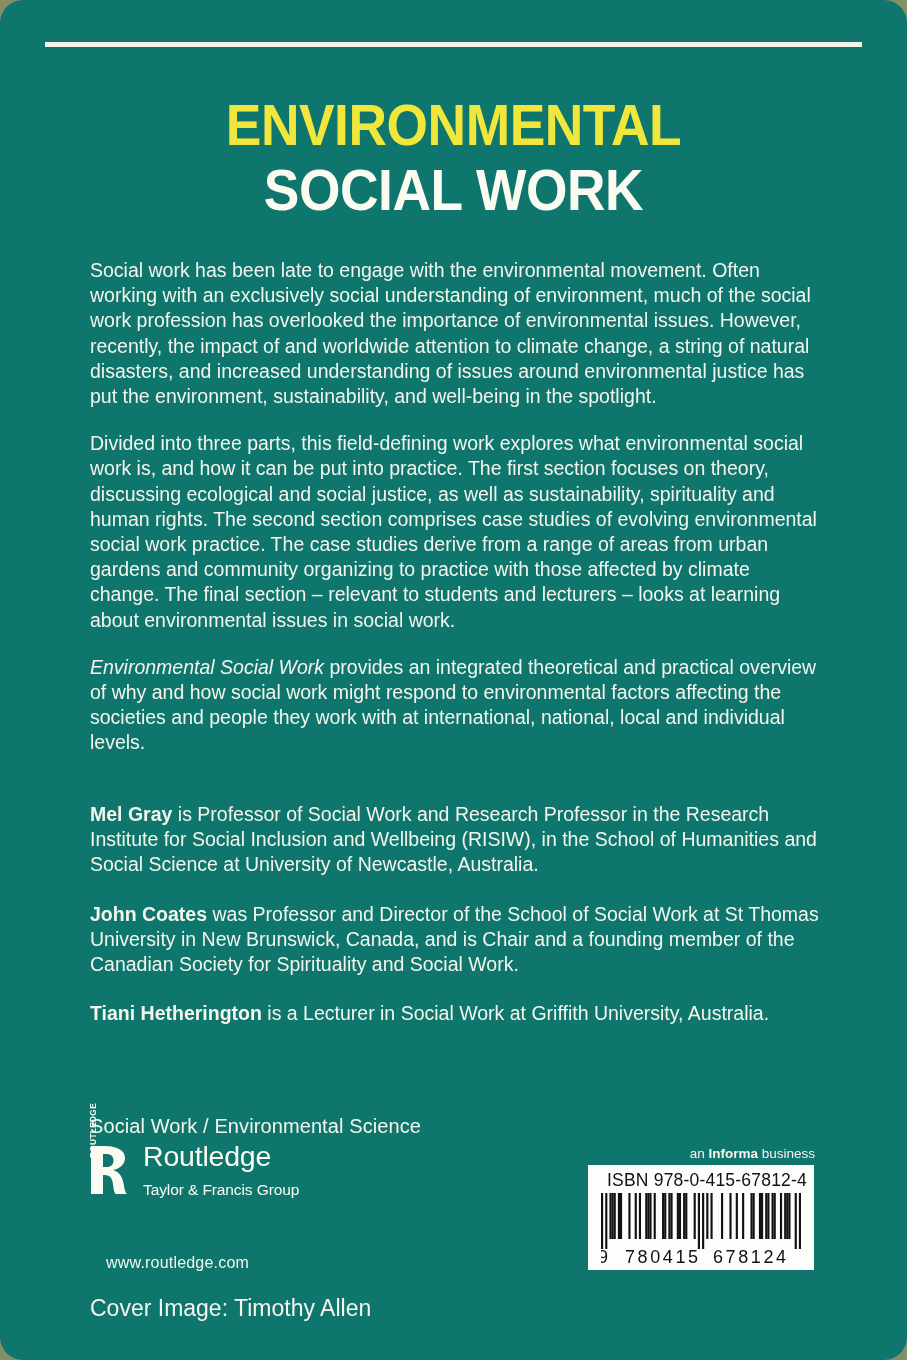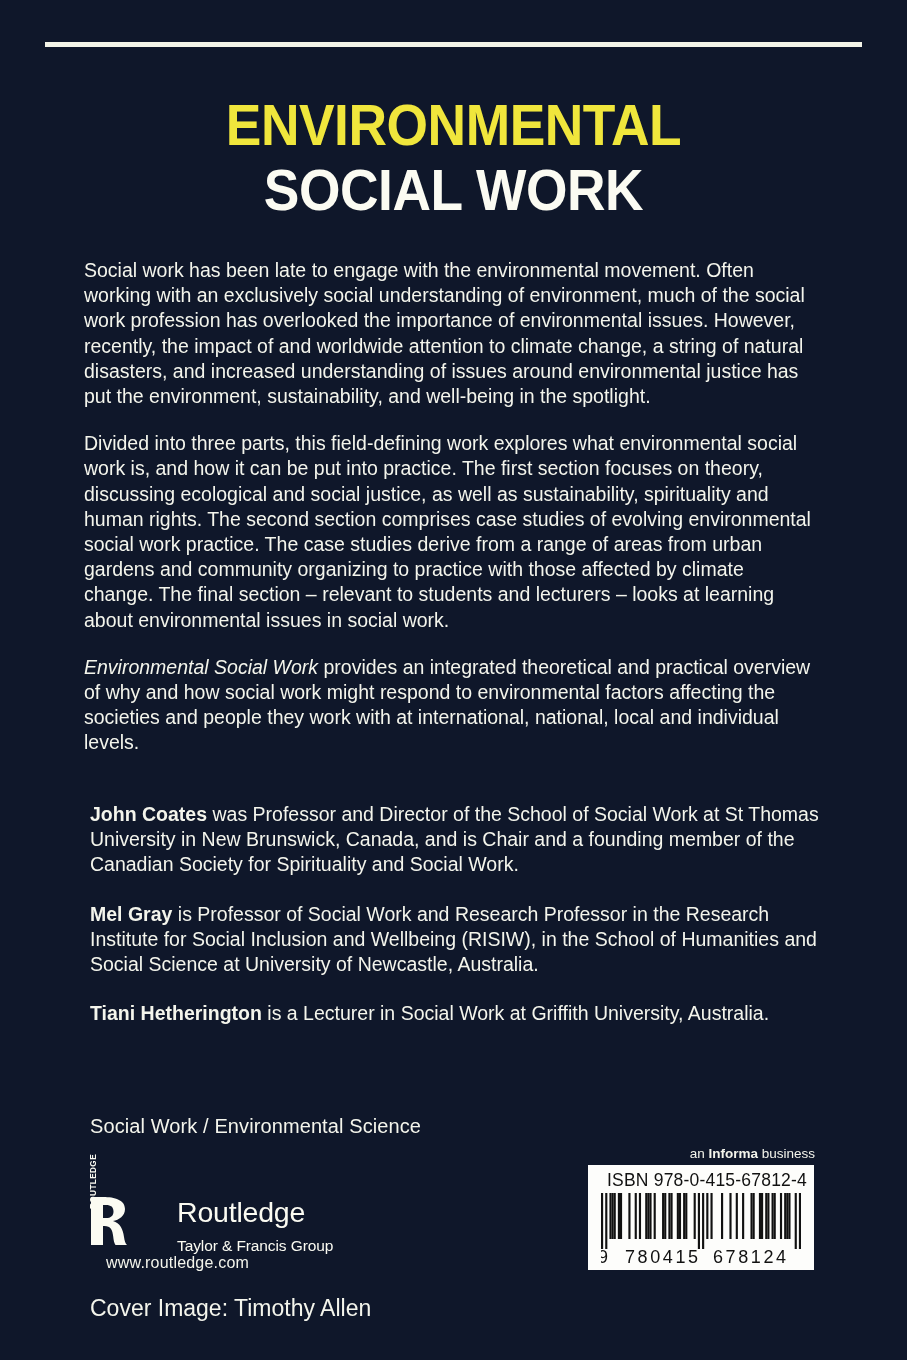--- a/index.html
+++ b/index.html
@@ -11,21 +11,22 @@
     height: 1360px;
     background: #848f68;
     font-family: "Liberation Sans", sans-serif;
     overflow: hidden;
     position: relative;
   }
 
   .cover {
     position: absolute;
     inset: 0;
-    background: #0f172a;
+    background: #0f766e;
+    border-radius: 23px;
   }
 
   
   .top-rule {
     position: absolute;
     left: 45px;
     top: 42px;
     width: 817px;
     height: 5px;
     background: #f3f4e8;
@@ -61,21 +62,21 @@
     letter-spacing: -0.5px;
     transform: scaleX(0.92);
     transform-origin: center top;
     white-space: nowrap;
     margin-top: 6px;
   }
 
   
   .body-copy {
     position: absolute;
-    left: 84px;
+    left: 90px;
     top: 258px;
     width: 730px;
     color: #f4f5ec;
     font-size: 19.5px;
     line-height: 25.2px;
   }
   .body-copy p {
     margin: 0 0 22px 0;
   }
   .body-copy p:last-child {
@@ -109,24 +110,23 @@
     top: 1113px;
     color: #f4f5ec;
     font-size: 20px;
     line-height: 26px;
     letter-spacing: 0.1px;
   }
 
   .routledge-logo {
     position: absolute;
     left: 89px;
-    top: 1196px;
+    top: 1140px;
     display: flex;
-    align-items: flex-start;
-    gap: 34px;
+    align-items: center;
   }
   .rl-mark {
     width: 42px;
     height: 50px;
     position: relative;
     flex: 0 0 auto;
   }
   .rl-vert {
     position: absolute;
     left: -1px;
@@ -230,22 +230,22 @@
     <span class="title-line2">SOCIAL WORK</span>
   </div>
 
   <div class="body-copy">
     <p>Social work has been late to engage with the environmental movement. Often working with an exclusively social understanding of environment, much of the social work profession has overlooked the importance of environmental issues. However, recently, the impact of and worldwide attention to climate change, a string of natural disasters, and increased understanding of issues around environmental justice has put the environment, sustainability, and well-being in the spotlight.</p>
     <p>Divided into three parts, this field-defining work explores what environmental social work is, and how it can be put into practice. The first section focuses on theory, discussing ecological and social justice, as well as sustainability, spirituality and human rights. The second section comprises case studies of evolving environmental social work practice. The case studies derive from a range of areas from urban gardens and community organizing to practice with those affected by climate change. The final section – relevant to students and lecturers – looks at learning about environmental issues in social work.</p>
     <p><em>Environmental Social Work</em><span> provides an integrated theoretical and practical overview of why and how social work might respond to environmental factors affecting the societies and people they work with at international, national, local and individual levels.</span></p>
   </div>
 
   <div class="bio-block">
+    <p><strong>Mel Gray</strong><span> is Professor of Social Work and Research Professor in the Research Institute for Social Inclusion and Wellbeing (RISIW), in the School of Humanities and Social Science at University of Newcastle, Australia.</span></p>
     <p><strong>John Coates</strong><span> was Professor and Director of the School of Social Work at St Thomas University in New Brunswick, Canada, and is Chair and a founding member of the Canadian Society for Spirituality and Social Work.</span></p>
-    <p><strong>Mel Gray</strong><span> is Professor of Social Work and Research Professor in the Research Institute for Social Inclusion and Wellbeing (RISIW), in the School of Humanities and Social Science at University of Newcastle, Australia.</span></p>
     <p><strong>Tiani Hetherington</strong><span> is a Lecturer in Social Work at Griffith University, Australia.</span></p>
   </div>
 
   <div class="category">Social Work / Environmental Science</div>
 
   <div class="routledge-logo">
     <div class="rl-mark">
       <svg width="42" height="50" viewBox="0 0 42 50">
         <path d="M13 1 H41 V49 H27 V30 Q27 26 23 26 H13 Z" fill="none"></path>
         <path d="M14 1 C26 1 36 4 36 13 C36 20 30 24 24 25 C31 27 34 33 35 41 C35.6 45 36.4 47.4 38 49 H26.5 C25 47 24.6 44 24.2 40.5 C23.5 34 21.6 30 15.5 30 L14 30 V49 H2 V1 Z M14 9 V22 L17 22 C22 22 24.5 19.5 24.5 15.4 C24.5 11.2 22 9 17 9 Z" fill="#fbfbf2"></path>

